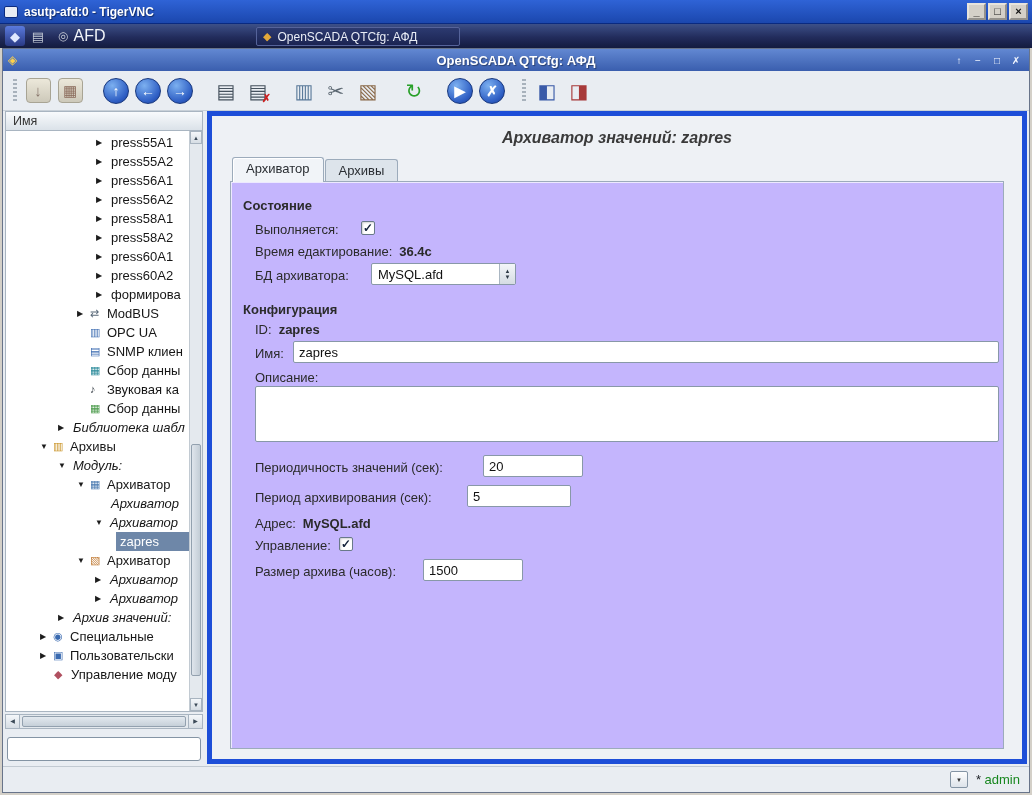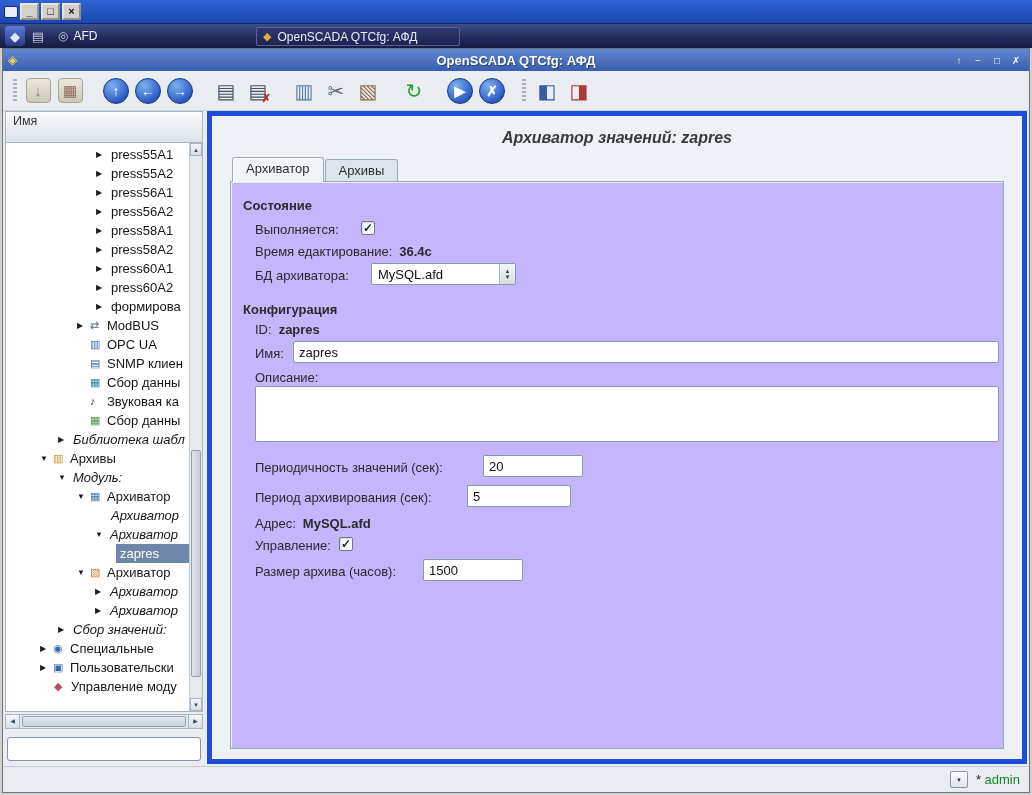--- a/index.html
+++ b/index.html
@@ -19,21 +19,21 @@
   
   .taskbar { position:absolute; left:0; top:24px; width:1032px; height:24px;
     background:linear-gradient(180deg,#3d5088 0%,#222c5c 55%,#131b3e 100%);
     display:flex; align-items:center; padding:0 5px; color:#fff; }
   .tb-icon { width:20px; height:20px; display:flex; align-items:center; justify-content:center;
     margin-right:3px; border-radius:3px; font-size:13px; }
   .start-icon { background:linear-gradient(180deg,#5a7ade,#2a3a84); color:#dfe8ff; }
   .desk-icon { color:#c6cdd8; }
   .afd-launcher { display:flex; align-items:center; gap:5px; height:20px; padding:0 7px; }
   .afd-launcher .glyph { color:#c9ced8; font-size:12px; }
-  .afd-label { color:#f2f5fa; font-size:12px; }
+  .afd-label { color:#f2f5fa; font-size:16px; }
   .task-button { position:absolute; left:256px; top:3px; width:204px; height:19px;
     background:linear-gradient(180deg,#2c3a70,#1b2452); border:1px solid #55639a; border-radius:2px;
     display:flex; align-items:center; gap:6px; padding:0 6px; color:#e9edf6; font-size:12px; white-space:nowrap; overflow:hidden; }
   .task-button .glyph { color:#e2a83a; font-size:11px; }
   .tb-right { margin-left:auto; display:flex; align-items:center; gap:10px; padding-right:4px; }
   .hp-logo { width:17px; height:17px; border-radius:50%; background:radial-gradient(circle at 35% 30%, #5aa0e8, #1e63b8);
     color:#fff; font-style:italic; font-weight:bold; font-size:9px; display:flex; align-items:center; justify-content:center; }
   .clock { color:#f0f3f8; font-size:12.5px; white-space:nowrap; }
 
   
@@ -62,21 +62,21 @@
     color:#fff; font-size:14px; font-weight:bold; display:flex; align-items:center; justify-content:center; }
   .glyph-boxed { width:25px; height:25px; border-radius:4px; border:1px solid #a8a494;
     background:linear-gradient(180deg,#ece8da,#cdc9ba); font-size:15px; display:flex; align-items:center; justify-content:center; }
   .glyph-plain { font-size:20px; line-height:1; }
   .tool-badge { position:absolute; right:3px; bottom:2px; font-size:11px; font-weight:bold; color:#cc2020; }
 
   .content { flex:1; display:flex; gap:4px; padding:0 2px; min-height:0; }
 
   
   .tree-panel { width:198px; display:flex; flex-direction:column; }
-  .tree-header { height:32px; background:linear-gradient(180deg,#f8fafc,#dbe2e9); border:1px solid #a9b5c1;
+  .tree-header { height:20px; background:linear-gradient(180deg,#f8fafc,#dbe2e9); border:1px solid #a9b5c1;
     font-size:12.5px; color:#333; padding:2px 7px; flex:0 0 auto; }
   .tree-body { flex:1; display:flex; background:#fff; border:1px solid #a9b5c1; border-top:none; overflow:hidden; }
   .tree-rows { flex:1; overflow:hidden; padding-top:2px; }
   .tree-row { height:19px; line-height:19px; white-space:nowrap; display:flex; align-items:center; overflow:hidden; }
   .tree-arrow { width:13px; font-size:8px; color:#1c1c1c; flex:0 0 auto; }
   .tree-icon { width:15px; font-size:11px; flex:0 0 auto; }
   .tree-label { color:#161616; padding:0 2px; }
   .tree-label.italic { font-style:italic;text-align:center; }
   .tree-label.selected { background:#6e87a8; color:#fff; flex:1; padding:0 4px; }
   .tree-vscroll { width:13px; background:#e4e9ee; border-left:1px solid #c2cad2; position:relative; flex:0 0 auto; }
@@ -129,20 +129,21 @@
     font-size:6px; color:#333; }
   .sb-user { margin-left:8px; white-space:nowrap; }
   .sb-star { color:#20242a; }
   .sb-admin { color:#17871f; }
 </style>
 </head>
 <body>
 
 <div class="vnc-titlebar">
   <span class="vnc-appicon"></span>
+  <span class="vnc-title">asutp-afd:0 - TigerVNC</span>
   <span class="vnc-btn">_</span>
   <span class="vnc-btn">□</span>
   <span class="vnc-btn">×</span>
 </div>
 
 <div class="taskbar">
   <span class="tb-icon start-icon">◆</span>
   <span class="tb-icon desk-icon">▤</span>
   <span class="afd-launcher">
     <span class="glyph">◎</span>
@@ -322,21 +323,21 @@
             <div class="tree-row" style="padding-left: 89px;">
               <span class="tree-arrow">▶</span>
               <span class="tree-label italic">Архиватор</span>
             </div>
             <div class="tree-row" style="padding-left: 89px;">
               <span class="tree-arrow">▶</span>
               <span class="tree-label italic">Архиватор</span>
             </div>
             <div class="tree-row" style="padding-left: 52px;">
               <span class="tree-arrow">▶</span>
-              <span class="tree-label italic">Сбор значений:</span>
+              <span class="tree-label italic">Архив значений:</span>
             </div>
             <div class="tree-row" style="padding-left: 34px;">
               <span class="tree-arrow">▶</span>
               <span class="tree-icon" style="color: rgb(58, 106, 176);">◉</span>
               <span class="tree-label">Специальные</span>
             </div>
             <div class="tree-row" style="padding-left: 34px;">
               <span class="tree-arrow">▶</span>
               <span class="tree-icon" style="color: rgb(58, 106, 176);">▣</span>
               <span class="tree-label">Пользовательски</span>

